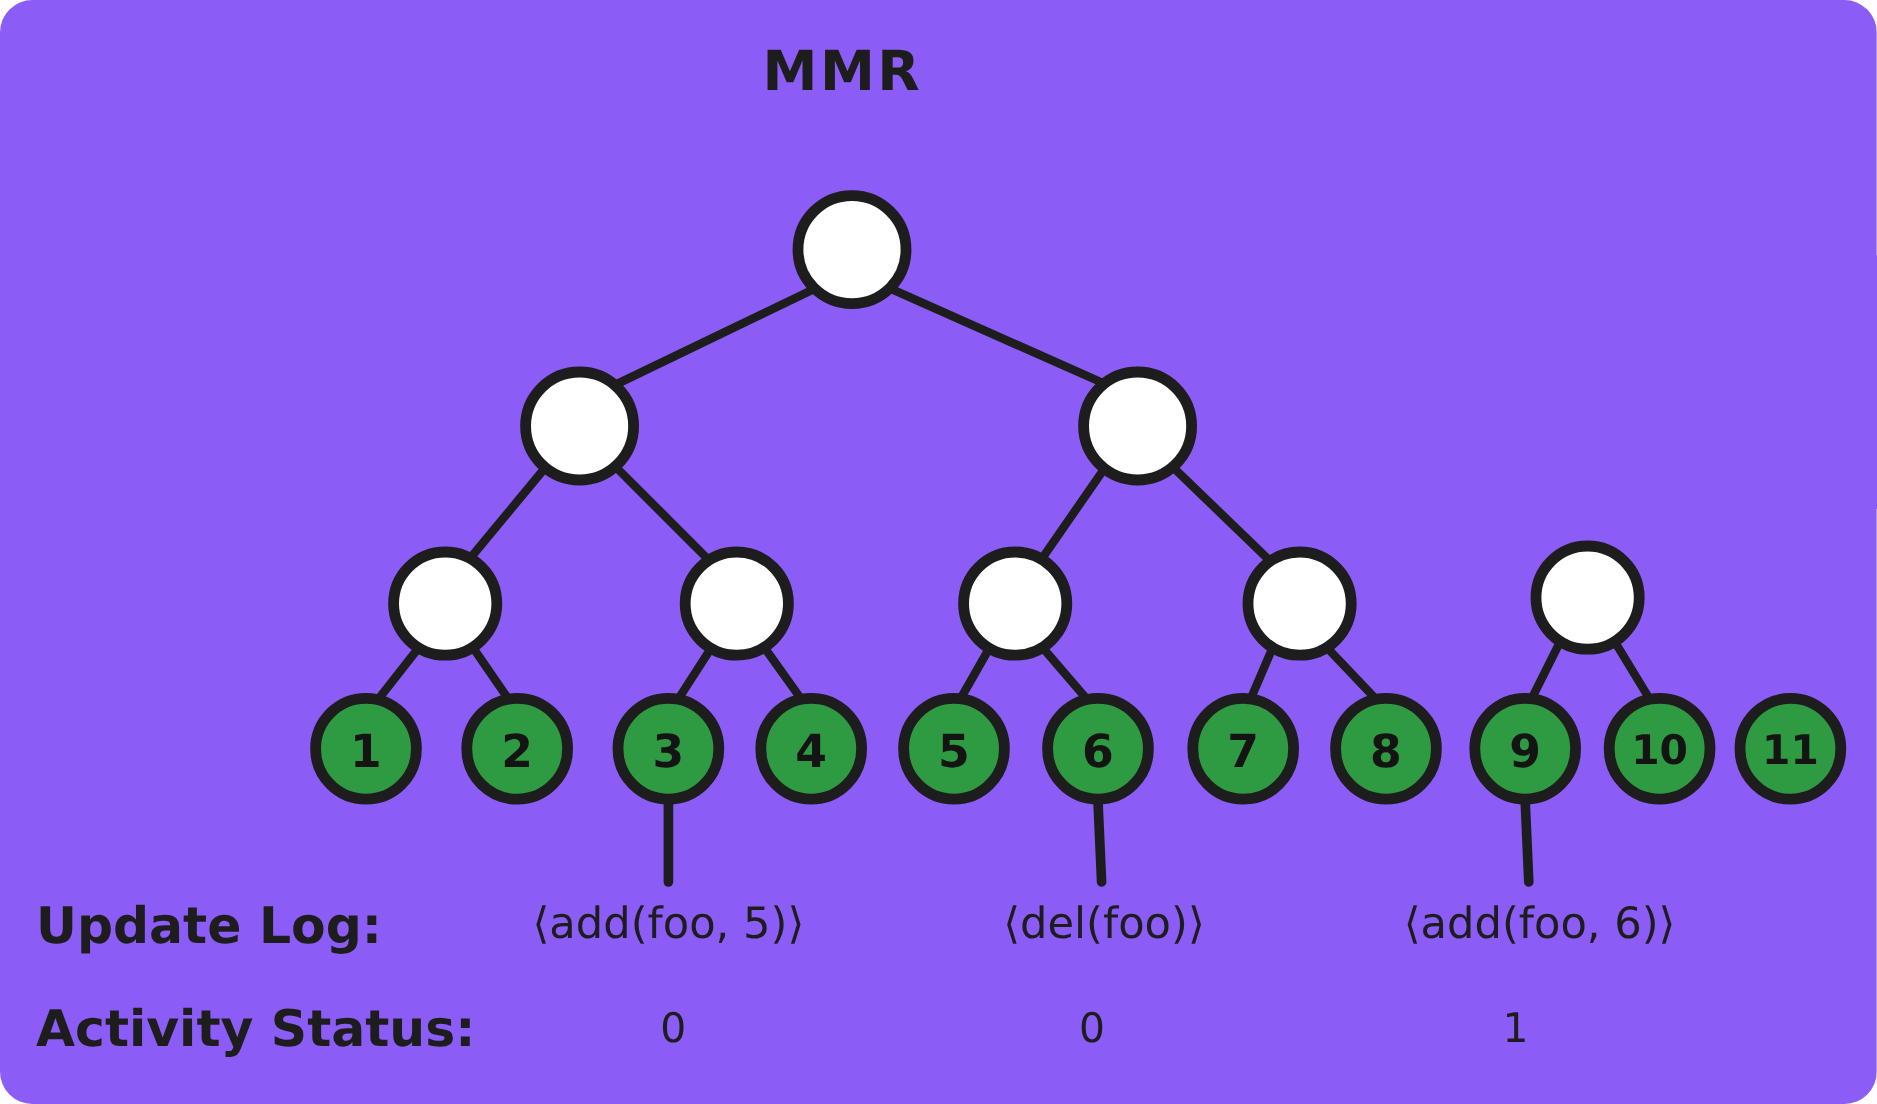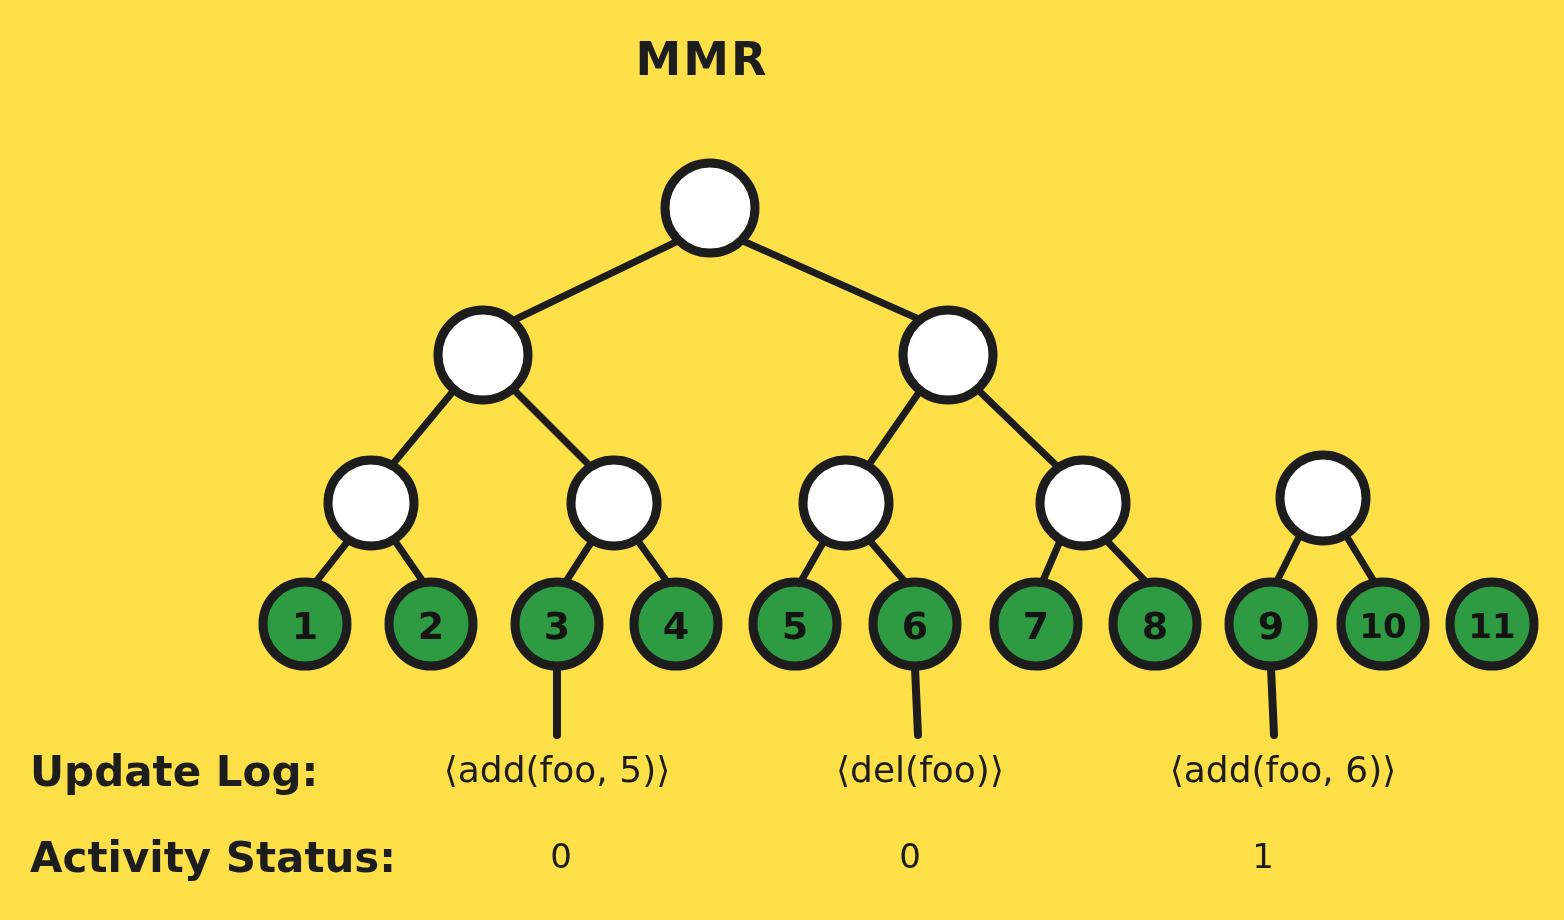--- a/index.html
+++ b/index.html
@@ -11,21 +11,22 @@
   body {
     width: 1564px;
     height: 920px;
     font-family: "DejaVu Sans", sans-serif;
     overflow: hidden;
   }
   #stage {
     position: relative;
     width: 1564px;
     height: 920px;
-    background: #fde047;
+    background: #8b5cf6;
+    border-radius: 27px;
   }
   #diagram-svg {
     position: absolute;
     left: 0;
     top: 0;
     width: 1564px;
     height: 920px;
   }
   .hand-title {
     font-family: "DejaVu Sans", sans-serif;

